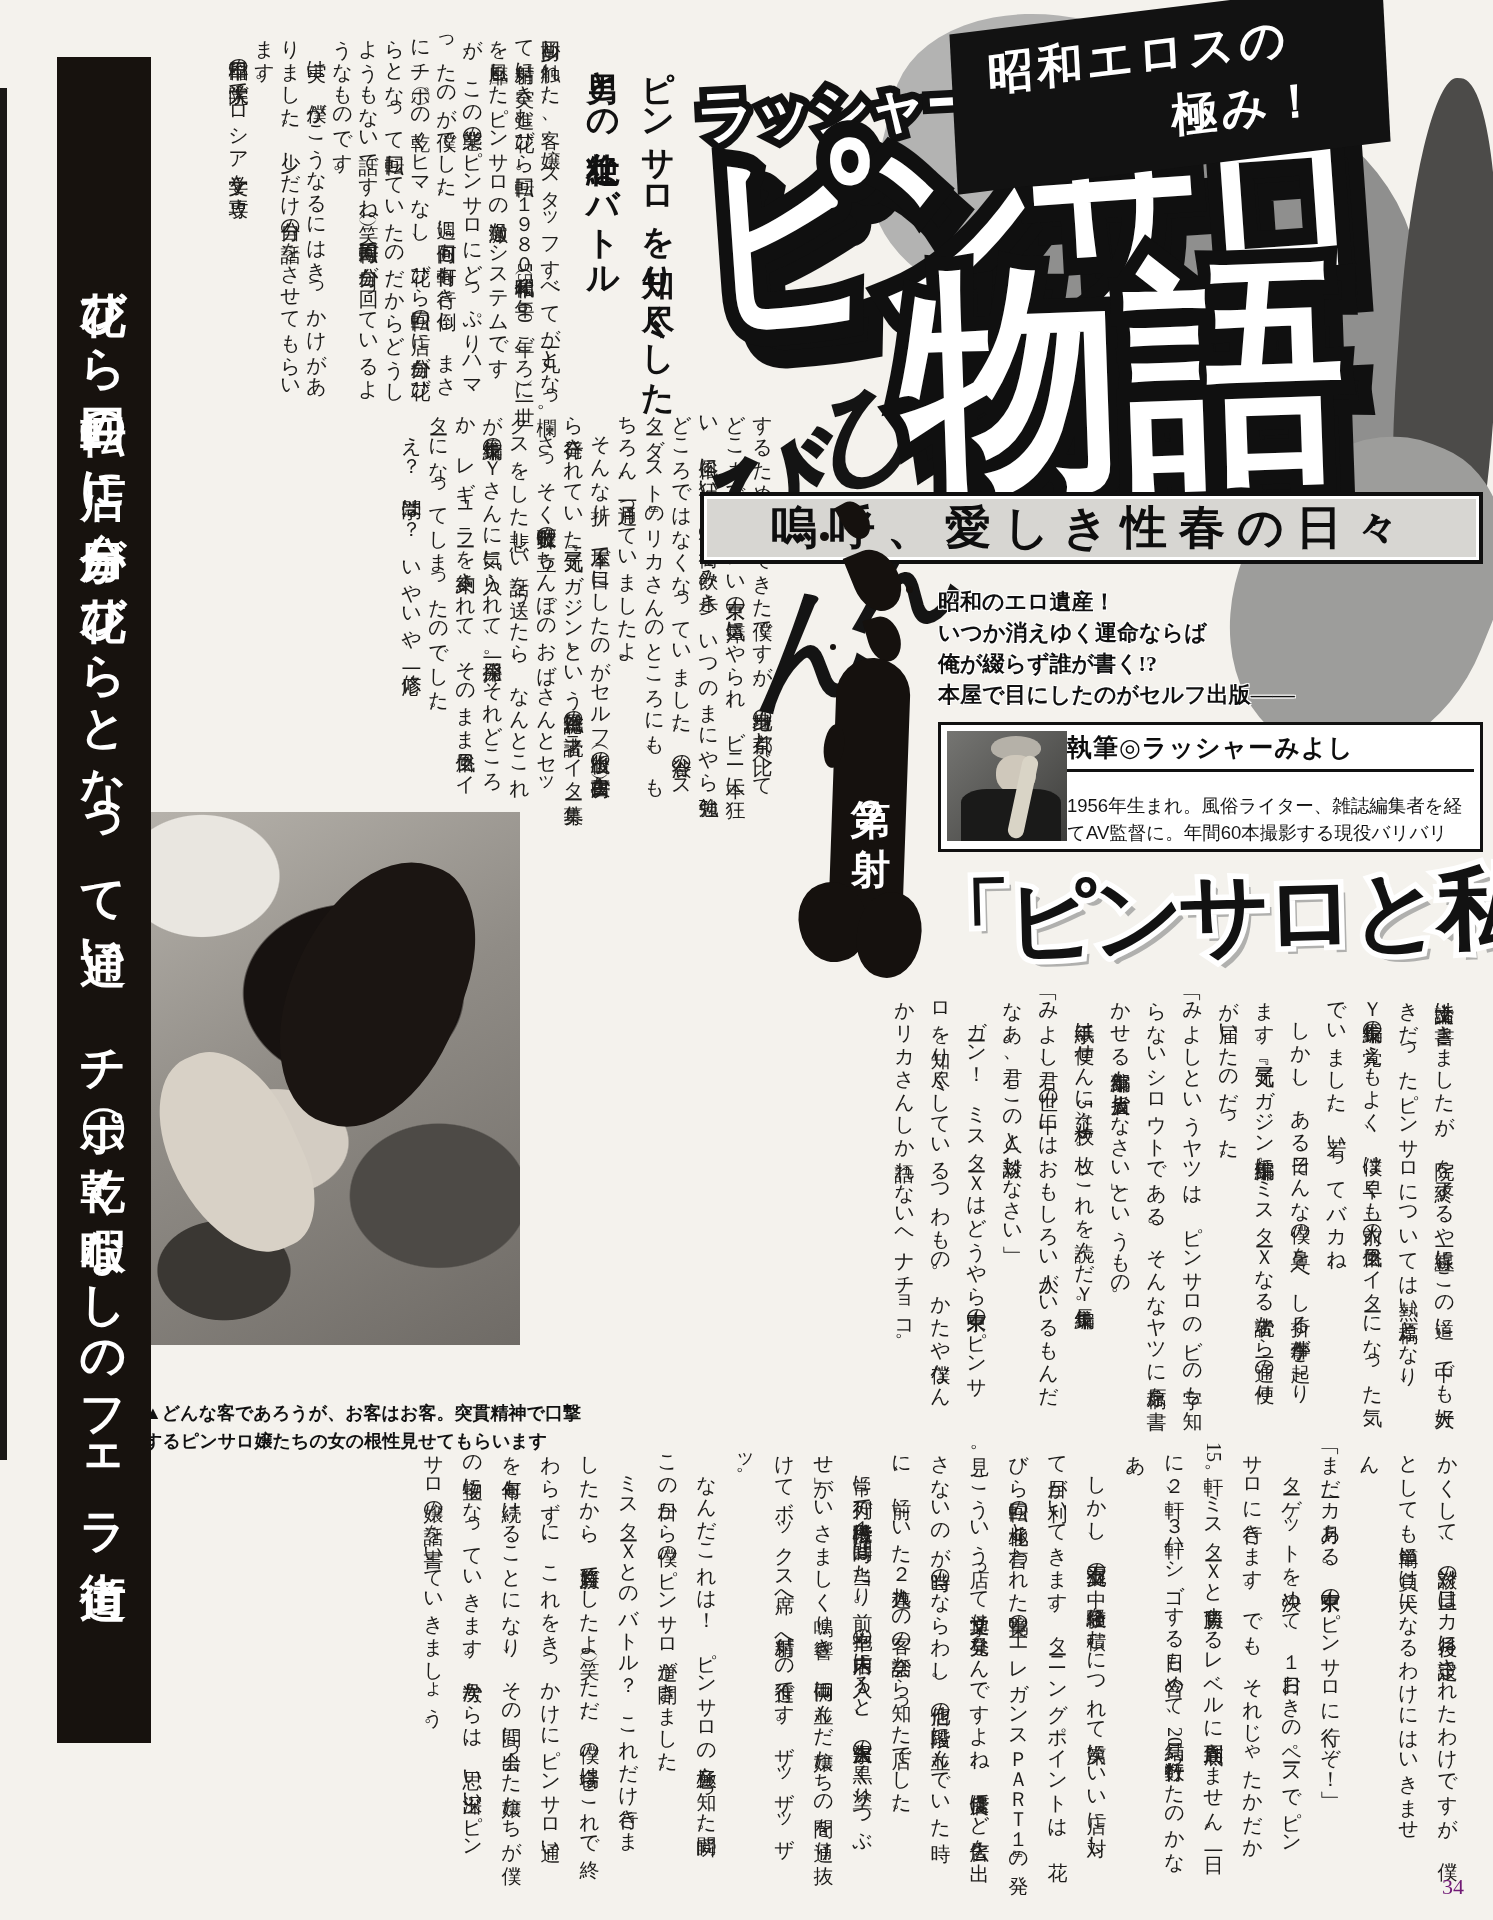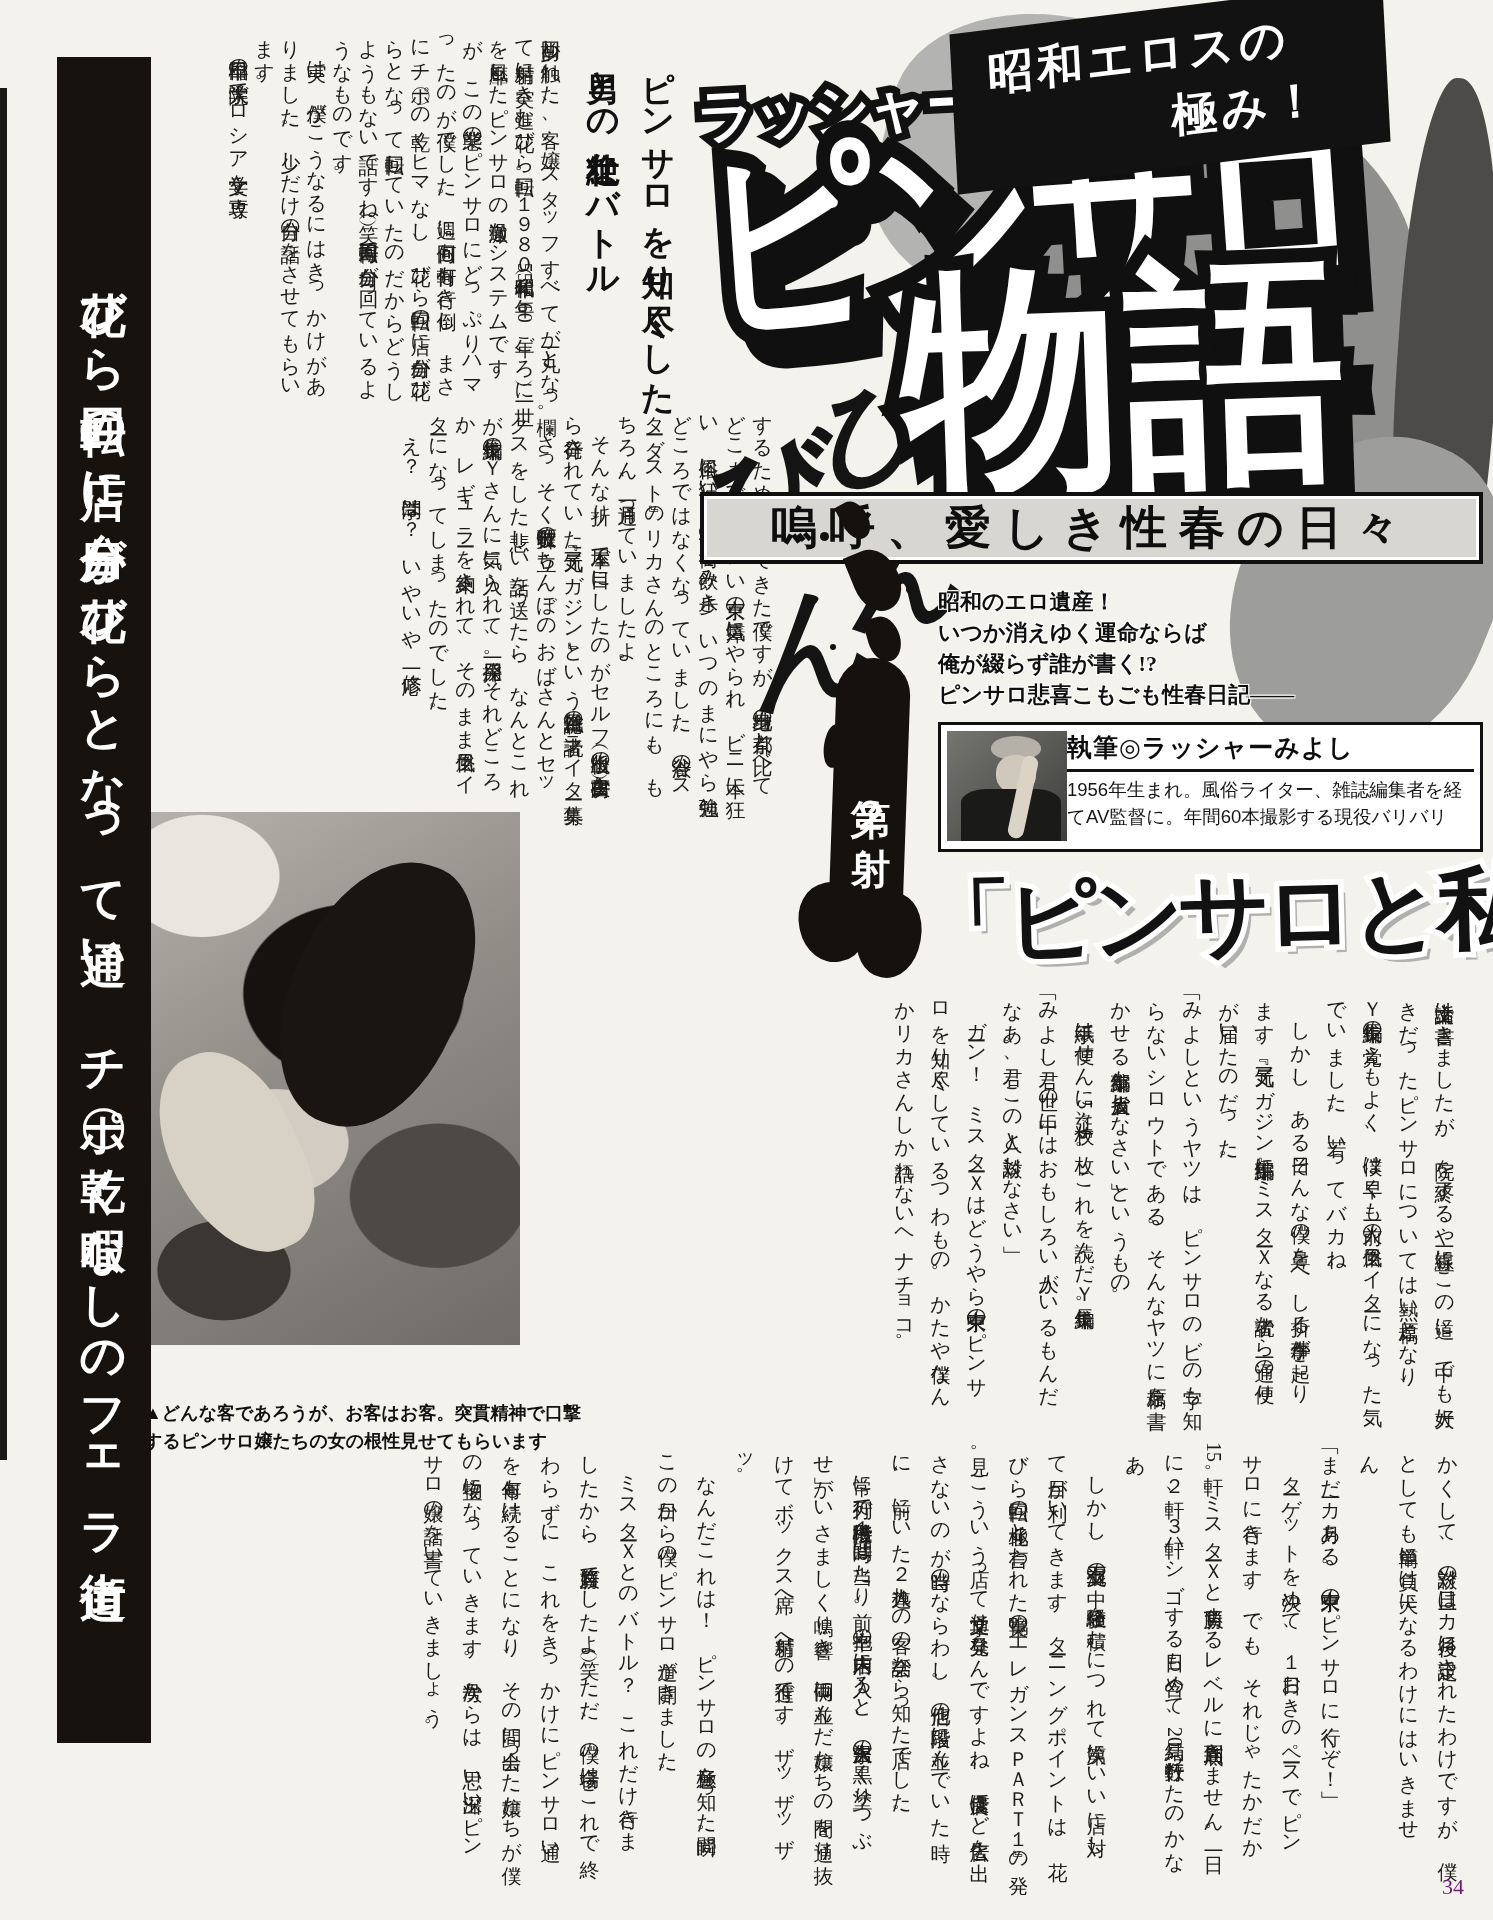--- a/index.html
+++ b/index.html
@@ -60,21 +60,21 @@
                 overflow:hidden;flex:0 0 auto;}
   #author-photo .cap{position:absolute;top:5px;left:44px;width:50px;height:24px;background:#b5b1a8;border-radius:50% 50% 45% 45%;}
   #author-photo .face{position:absolute;top:24px;left:49px;width:40px;height:38px;background:#cfc8bb;border-radius:46%;}
   #author-photo .body{position:absolute;bottom:0;left:14px;width:100px;height:52px;background:#1a1a19;border-radius:26% 26% 0 0;}
   #author-photo .guitar{position:absolute;bottom:2px;left:68px;width:16px;height:84px;background:#d9d4c6;
                 border-radius:8px;transform:rotate(12deg);}
   #author-meta{display:flex;flex-direction:column;min-width:0;}
   #author-name{font-family:"Liberation Sans","DejaVu Sans",sans-serif;font-weight:900;font-size:25px;
                color:#0d0d0d;border-bottom:3px solid #111;padding-bottom:5px;letter-spacing:1px;}
   #author-bio{font-family:"Liberation Sans","DejaVu Sans",sans-serif;font-size:18.5px;line-height:1.45;
-              color:#151515;padding-top:5px;}
+              color:#151515;padding-top:21px;}
   
   .ink{position:absolute;background:#15110e;z-index:4;}
   #drop1{left:842px;top:500px;width:26px;height:40px;border-radius:0 60% 55% 55%;transform:rotate(-28deg);}
   #drop2{left:853px;top:548px;width:46px;height:64px;border-radius:0 65% 55% 60%;transform:rotate(-22deg);}
   #drop3{left:868px;top:616px;width:32px;height:46px;border-radius:0 60% 55% 60%;transform:rotate(-16deg);}
   .speck{position:absolute;background:#15110e;border-radius:50%;z-index:4;}
   #speck1{left:820px;top:532px;width:9px;height:9px;}
   #speck2{left:906px;top:586px;width:7px;height:7px;}
   #speck3{left:830px;top:644px;width:6px;height:6px;}
   #shaft{left:833px;top:658px;width:74px;height:252px;border-radius:38px 38px 16px 16px;transform:rotate(2deg);}
@@ -174,21 +174,21 @@
   <div class="abs" id="subtitle-bar">
     <div class="inner">
       <div>嗚呼、愛しき性春の日々</div>
     </div>
   </div>
 
   <div class="abs" id="lead">
     <div>昭和のエロ遺産！</div>
     <div>いつか消えゆく運命ならば</div>
     <div>俺が綴らず誰が書く!?</div>
-    <div>ピンサロ悲喜こもごも性春日記――</div>
+    <div>本屋で目にしたのがセルフ出版――</div>
   </div>
 
   <div class="abs" id="author-box">
     <div id="author-photo">
       <div class="cap"></div>
       <div class="face"></div>
       <div class="body"></div>
       <div class="guitar"></div>
     </div>
     <div id="author-meta">

